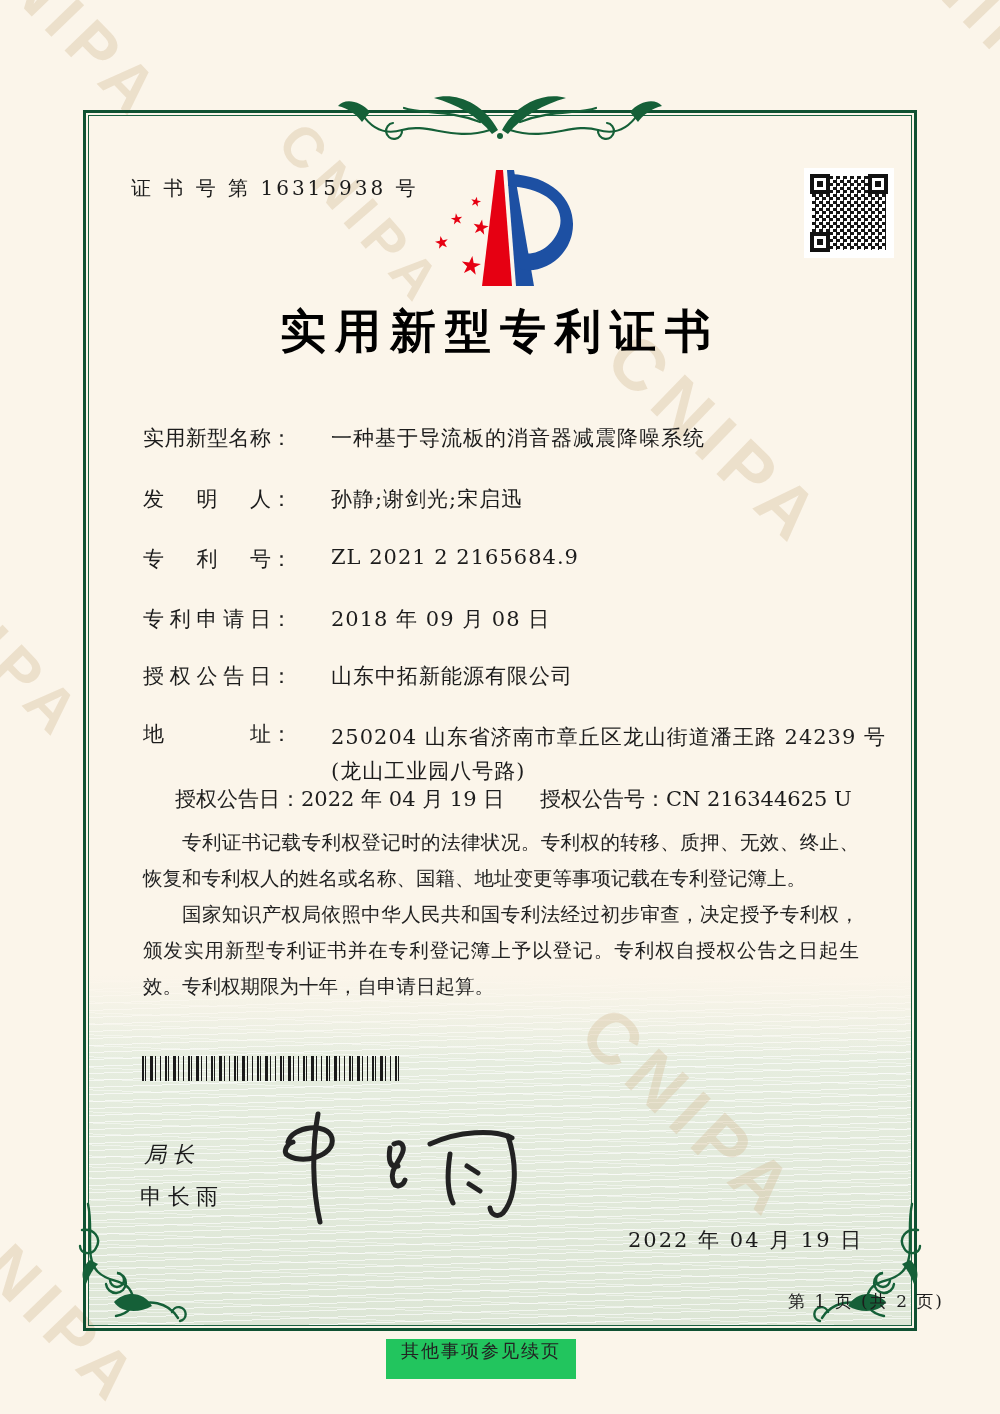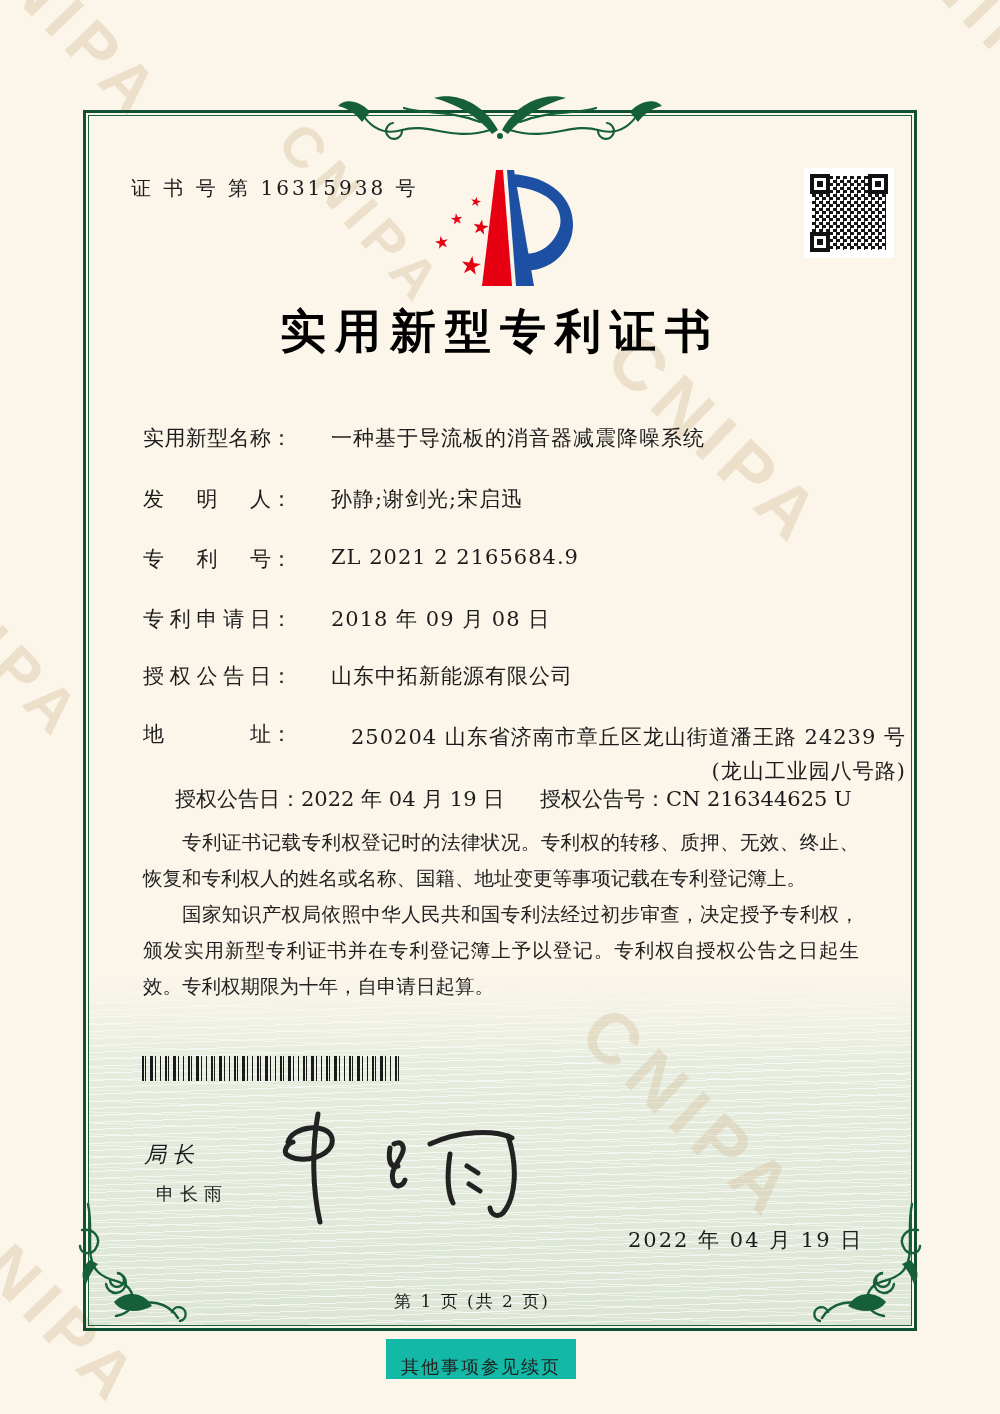--- a/index.html
+++ b/index.html
@@ -69,45 +69,45 @@
   .title{
     position:absolute;left:0;top:301px;width:1000px;text-align:center;
     font-size:46px;font-weight:bold;letter-spacing:9px;color:#000000;
   }
   .fields{position:absolute;left:143px;top:424px;width:716px;font-size:21px;}
   .frow{position:absolute;left:0;white-space:nowrap;}
   .frow .lbl{display:inline-block;width:128px;text-align:justify;text-align-last:justify;vertical-align:top;}
   .frow .colon{display:inline-block;width:24px;vertical-align:top;}
   .frow .val{display:inline-block;vertical-align:top;letter-spacing:1px;margin-left:36px;}
   .r0{top:0;} .r1{top:61px;} .r2{top:121px;} .r3{top:181px;} .r4{top:238px;} .r5{top:296px;}
-  .r5 .val{white-space:normal;width:575px;line-height:34px;text-align:right;}
+  .r5 .val{white-space:normal;width:575px;line-height:34px;}
   .grant{position:absolute;left:0;top:361px;display:flex;white-space:nowrap;margin-left:32px;}
   .grant .pair1{width:365px;}
   .legal{
     position:absolute;left:143px;top:825px;width:716px;
     font-size:19.5px;line-height:36px;color:#222;text-align:justify;
   }
   .legal p{margin:0;text-indent:2em;}
   .barcode{
     position:absolute;left:142px;top:1056px;width:258px;height:25px;
     background:repeating-linear-gradient(90deg,
       #1a1a1a 0 2px, transparent 2px 3px,
       #1a1a1a 3px 4px, transparent 4px 8px,
       #1a1a1a 8px 11px, transparent 11px 13px,
       #1a1a1a 13px 14px, transparent 14px 18px,
       #1a1a1a 18px 19px, transparent 19px 23px);
   }
   .chief{position:absolute;left:144px;top:1140px;font-size:22px;letter-spacing:6px;font-style:italic;}
-  .chief-name{position:absolute;left:156px;top:1182px;font-size:18px;letter-spacing:6px;}
+  .chief-name{position:absolute;left:140px;top:1182px;font-size:22px;letter-spacing:6px;}
   .sig{position:absolute;left:262px;top:1110px;}
   .issue-date{position:absolute;left:628px;top:1226px;font-size:21px;letter-spacing:2px;}
-  .page-no{position:absolute;left:0;top:1290px;width:944px;text-align:center;font-size:17px;letter-spacing:2px;}
+  .page-no{position:absolute;left:0;top:1290px;width:944px;text-align:right;font-size:17px;letter-spacing:2px;}
   .footer-box{
     position:absolute;left:386px;top:1339px;width:190px;height:40px;
-    background:#14b8a6;display:flex;align-items:flex-end;justify-content:center;
+    background:#22c55e;display:flex;align-items:flex-start;justify-content:center;
   }
   .footer-box span{font-size:18px;letter-spacing:2px;color:#222;}
 </style>
 </head>
 <body>
 
 <div class="wm wm1">CNIPA</div>
 <div class="wm wm2">CNIPA</div>
 <div class="wm wm3">CNIPA</div>
 <div class="wm wm4">CNIPA</div>

